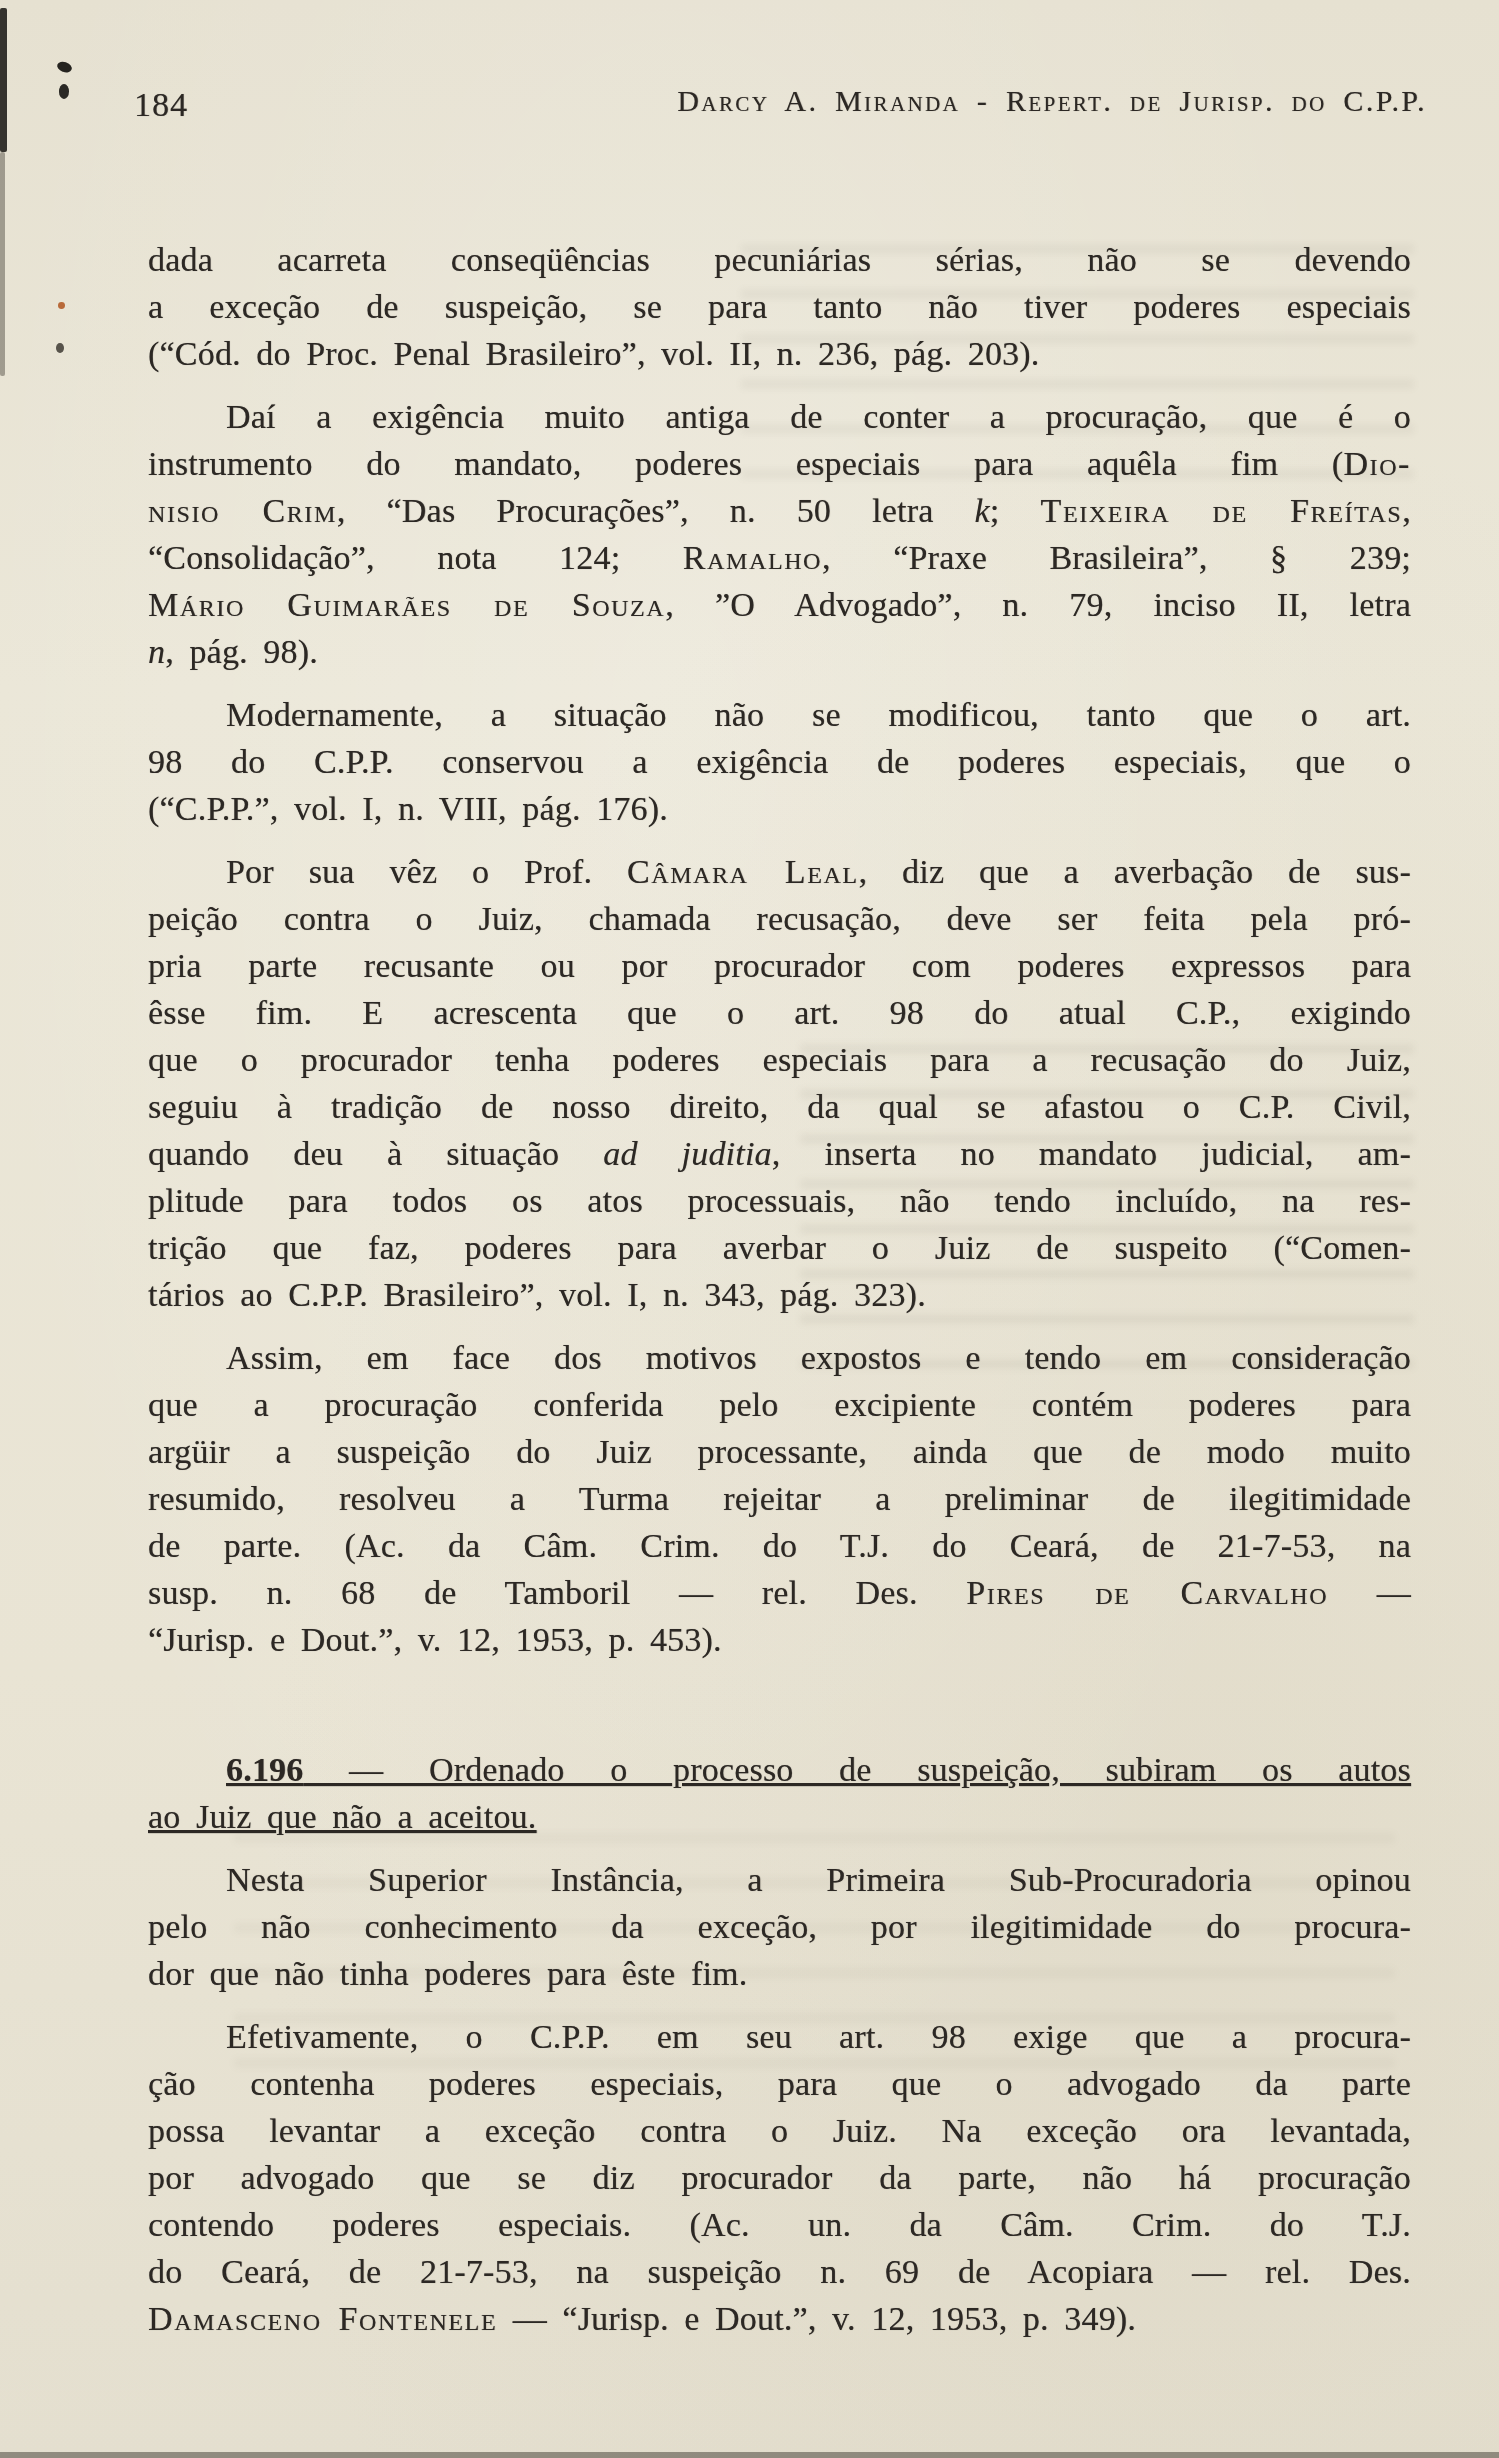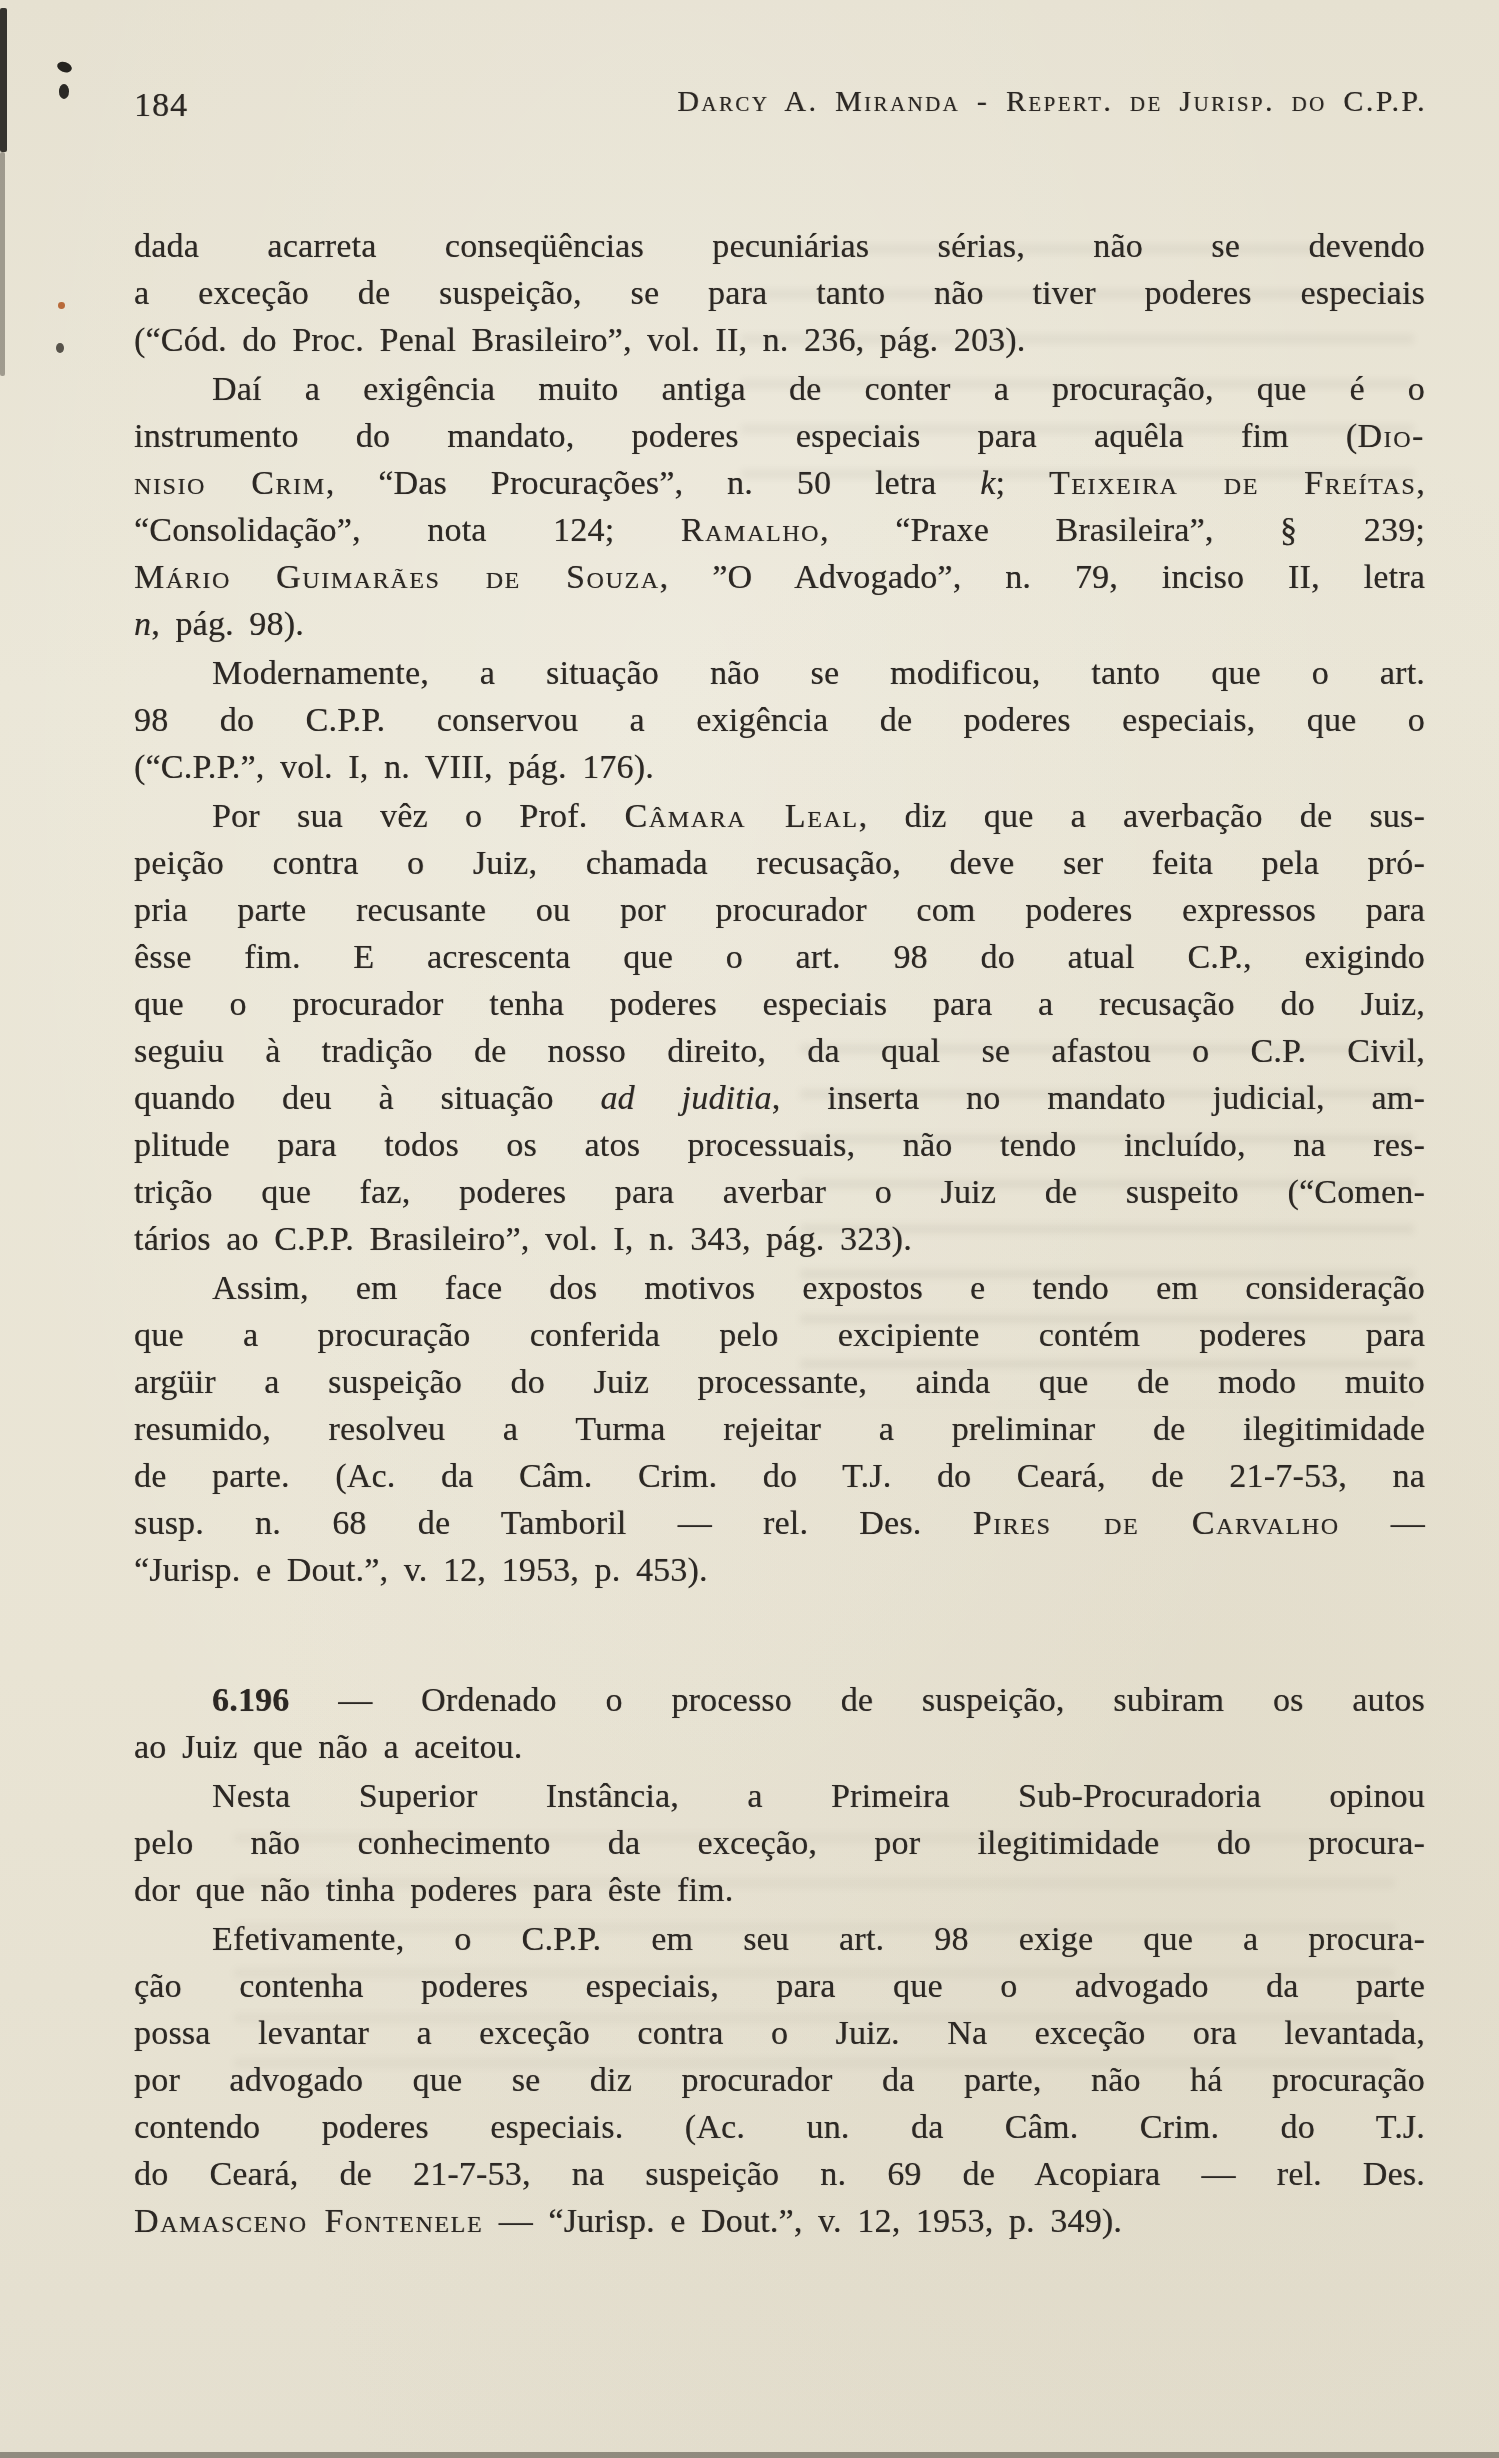--- a/index.html
+++ b/index.html
@@ -29,22 +29,22 @@
     letter-spacing:2.4px;word-spacing:6.8px;
     text-shadow:0.4px 0.4px 0.7px rgba(44,40,36,0.5);
   }
   
   .textbody{
     position:absolute;left:132px;top:220px;width:1295px;
     font-size:34px;line-height:47px;
     letter-spacing:0.2px;word-spacing:2px;
     text-shadow:0.3px 0.3px 0.7px rgba(44,40,36,0.55);
   }
-  .para{margin:2px;}
-  .para.section-start{margin-top:83px;}
+  .para{margin:16px;}
+  .para.section-start{margin-top:83px;text-decoration:underline;}
   .line{
     height:47px;line-height:47px;
     text-align:justify;text-align-last:justify;
     white-space:nowrap;
   }
   .line.first-indent{padding-left:78px;}
   .line.last{text-align-last:left;word-spacing:6.8px;}
   .sc{font-variant:small-caps;letter-spacing:1.6px;}
   .it{font-style:italic;}
   .b{font-weight:bold;}

